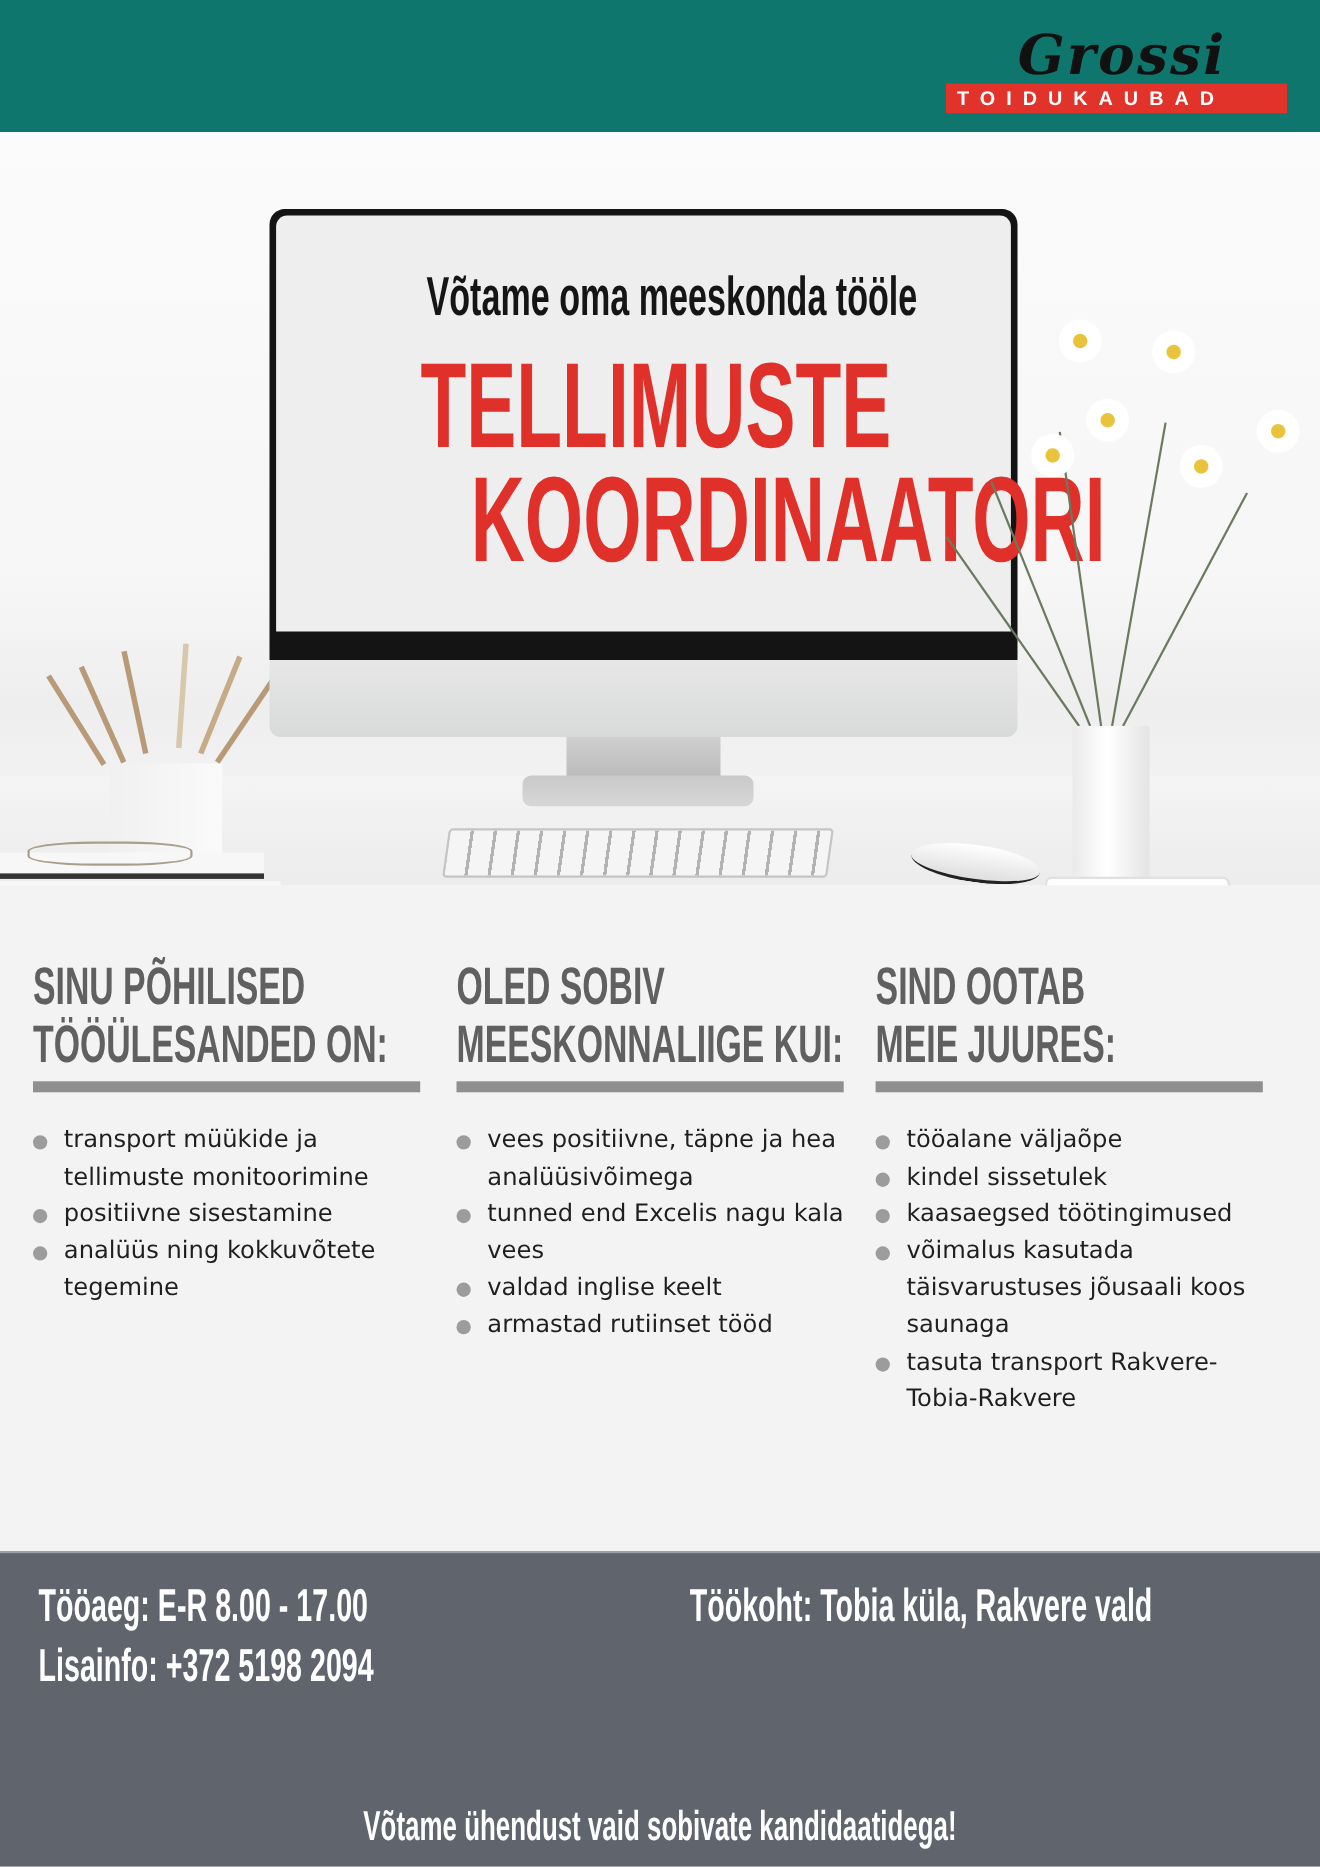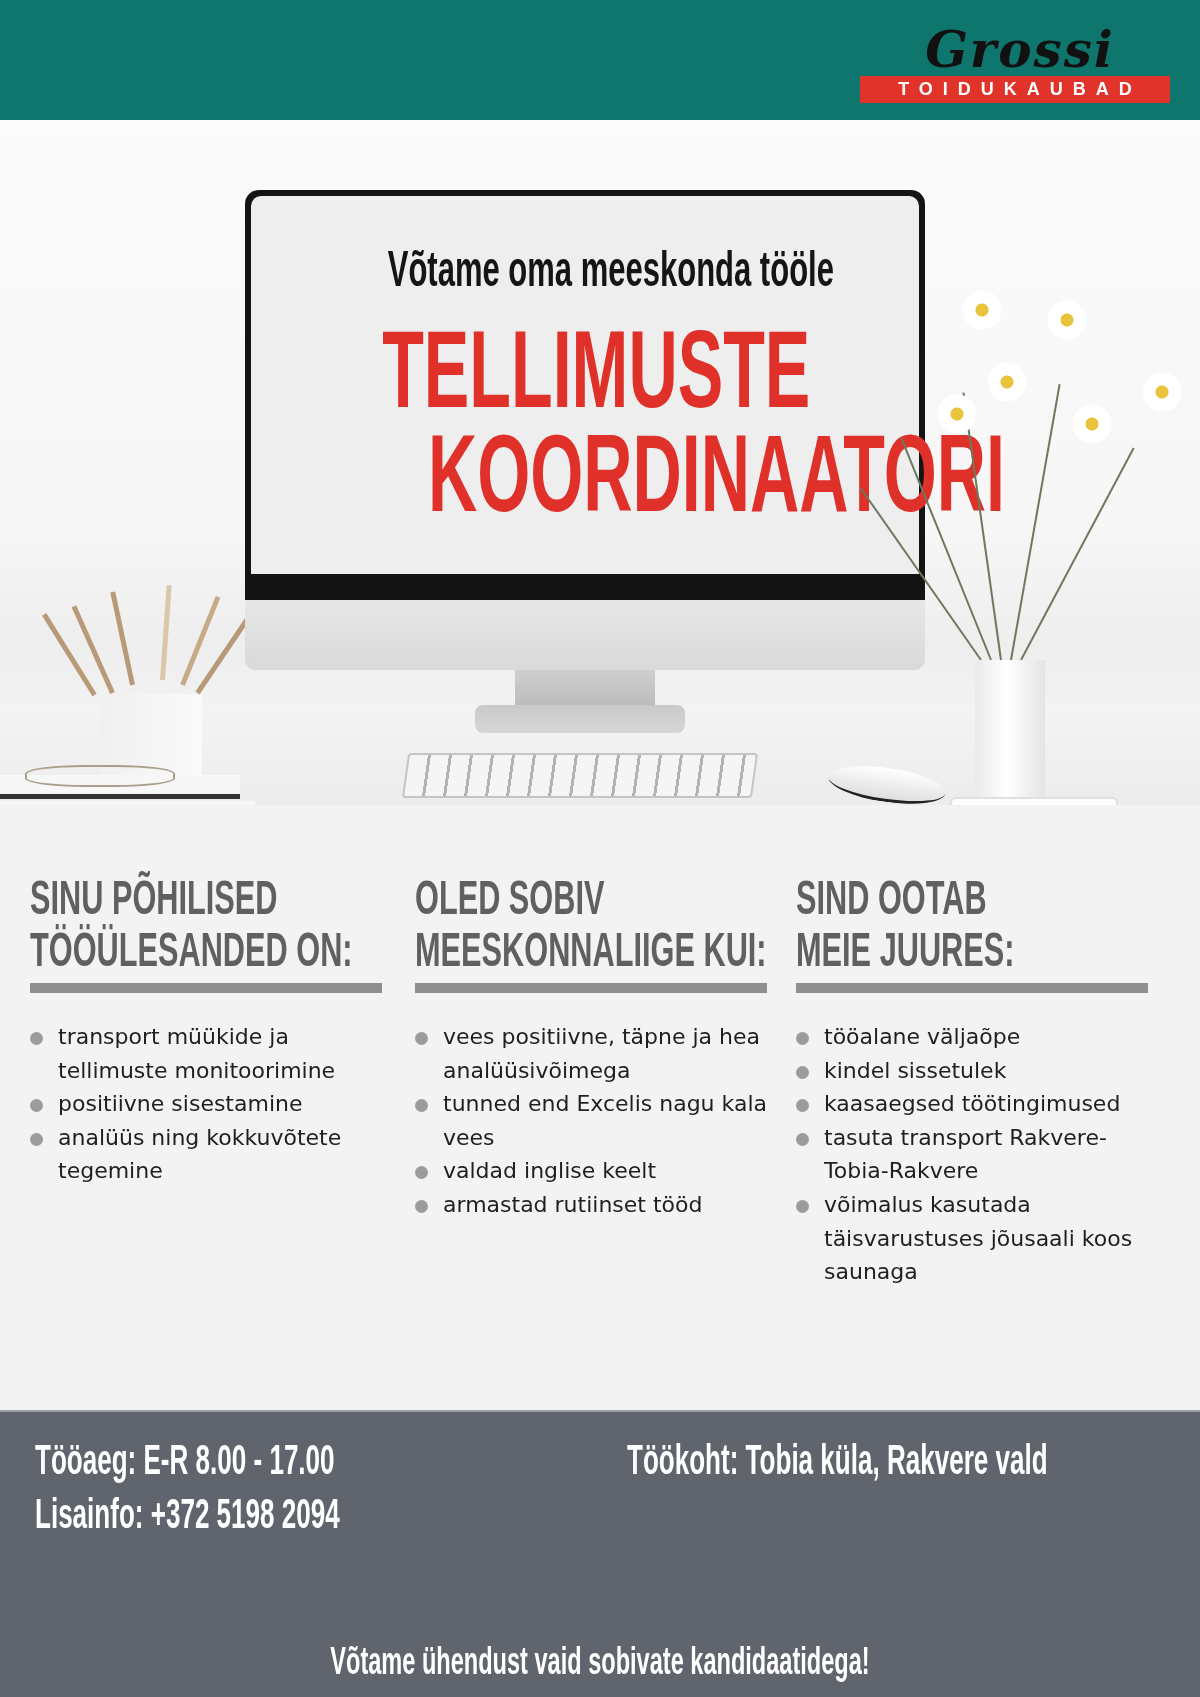--- a/index.html
+++ b/index.html
@@ -5,21 +5,21 @@
     * { box-sizing: border-box; margin: 0; padding: 0; }
     html, body { width: 1200px; height: 1697px; overflow: hidden; }
     body { background: #f3f3f3; font-family: "DejaVu Sans", sans-serif; position: relative; }
 
     .cond { font-family: "Liberation Sans", sans-serif; font-weight: bold; transform-origin: left top; display: inline-block; white-space: nowrap; }
 
     
     .topbar { position: absolute; left: 0; top: 0; width: 1200px; height: 120px; background: #0f766e; }
     .logo { position: absolute; right: 30px; top: 28px; width: 310px; height: 76px; }
     .logo-script { position: absolute; left: 10px; top: -6px; width: 300px; text-align: center; font-family: "DejaVu Serif", serif; font-style: italic; font-weight: bold; font-size: 50px; color: #111; letter-spacing: 2px; line-height: 56px; }
-    .logo-band { position: absolute; left: 0; top: 48px; width: 310px; height: 27px; background: #e1332a; color: #fff; font-family: "Liberation Sans", sans-serif; font-weight: bold; font-size: 18px; letter-spacing: 10px; text-align: center; line-height: 27px; padding-left: 10px; }
+    .logo-band { position: absolute; left: 0; top: 48px; width: 310px; height: 27px; background: #e1332a; color: #fff; font-family: "Liberation Sans", sans-serif; font-weight: bold; font-size: 18px; letter-spacing: 10px; line-height: 27px; padding-left: 10px; }
 
     
     .photo { position: absolute; left: 0; top: 120px; width: 1200px; height: 685px; background: linear-gradient(180deg, #fbfbfb 0%, #f6f6f6 60%, #eeeeee 76%, #f7f7f7 100%); overflow: hidden; }
     .desk { position: absolute; left: 0; top: 585px; width: 1200px; height: 100px; background: linear-gradient(180deg, #f4f4f4, #ececec); }
 
     .monitor { position: absolute; left: 245px; top: 70px; width: 616px; height: 540px; }
     .bezel { position: absolute; left: 0; top: 0; width: 680px; height: 410px; background: #141414; border-radius: 14px 14px 0 0; }
     .screen { position: absolute; left: 6px; top: 6px; width: 668px; height: 378px; background: #eeeeee; border-radius: 10px 10px 0 0; text-align: center; }
     .chin { position: absolute; left: 0; top: 410px; width: 680px; height: 70px; background: linear-gradient(180deg, #e7e7e7, #d8d9d9); border-radius: 0 0 10px 10px; }
     .stand-neck { position: absolute; left: 270px; top: 480px; width: 140px; height: 40px; background: linear-gradient(180deg, #cfcfcf, #b9b9b9); }
@@ -157,22 +157,22 @@
 <section class="col" style="left:796px;">
   <div class="col-head">
     <div><span class="cond">SIND OOTAB</span></div>
     <div><span class="cond">MEIE JUURES:</span></div>
   </div>
   <div class="col-rule"></div>
   <ul class="col-list">
     <li>tööalane väljaõpe</li>
     <li>kindel sissetulek</li>
     <li>kaasaegsed töötingimused</li>
+    <li>võimalus kasutada täisvarustuses jõusaali koos saunaga</li>
     <li>tasuta transport Rakvere-Tobia-Rakvere</li>
-    <li>võimalus kasutada täisvarustuses jõusaali koos saunaga</li>
   </ul>
 </section>
 
 <footer class="footer">
   <div class="foot-line" style="left:35px;top:24px;">
     <span class="cond">Tööaeg: E-R 8.00 - 17.00</span>
   </div>
   <div class="foot-line" style="left:35px;top:78px;text-align:right;">
     <span class="cond">Lisainfo: +372 5198 2094</span>
   </div>

